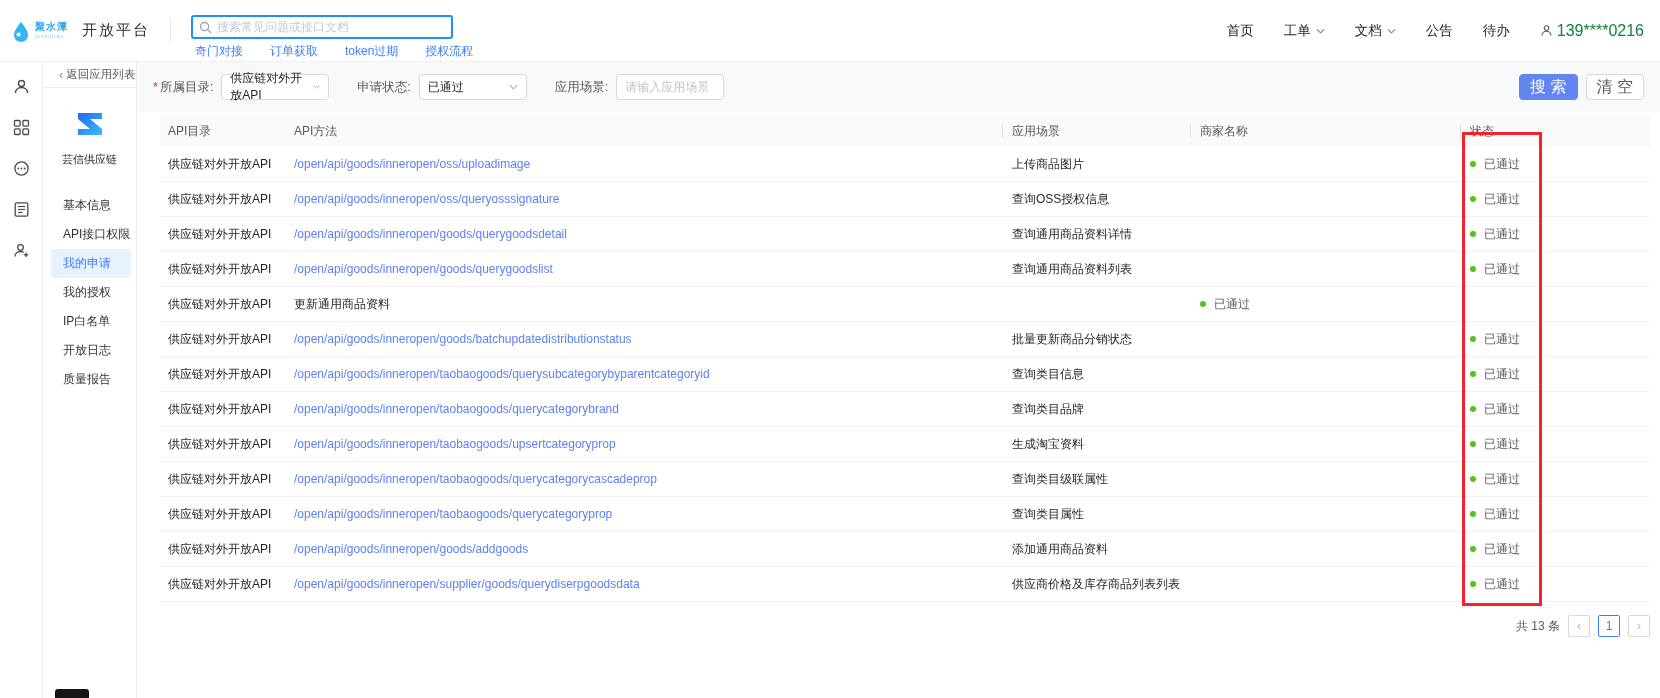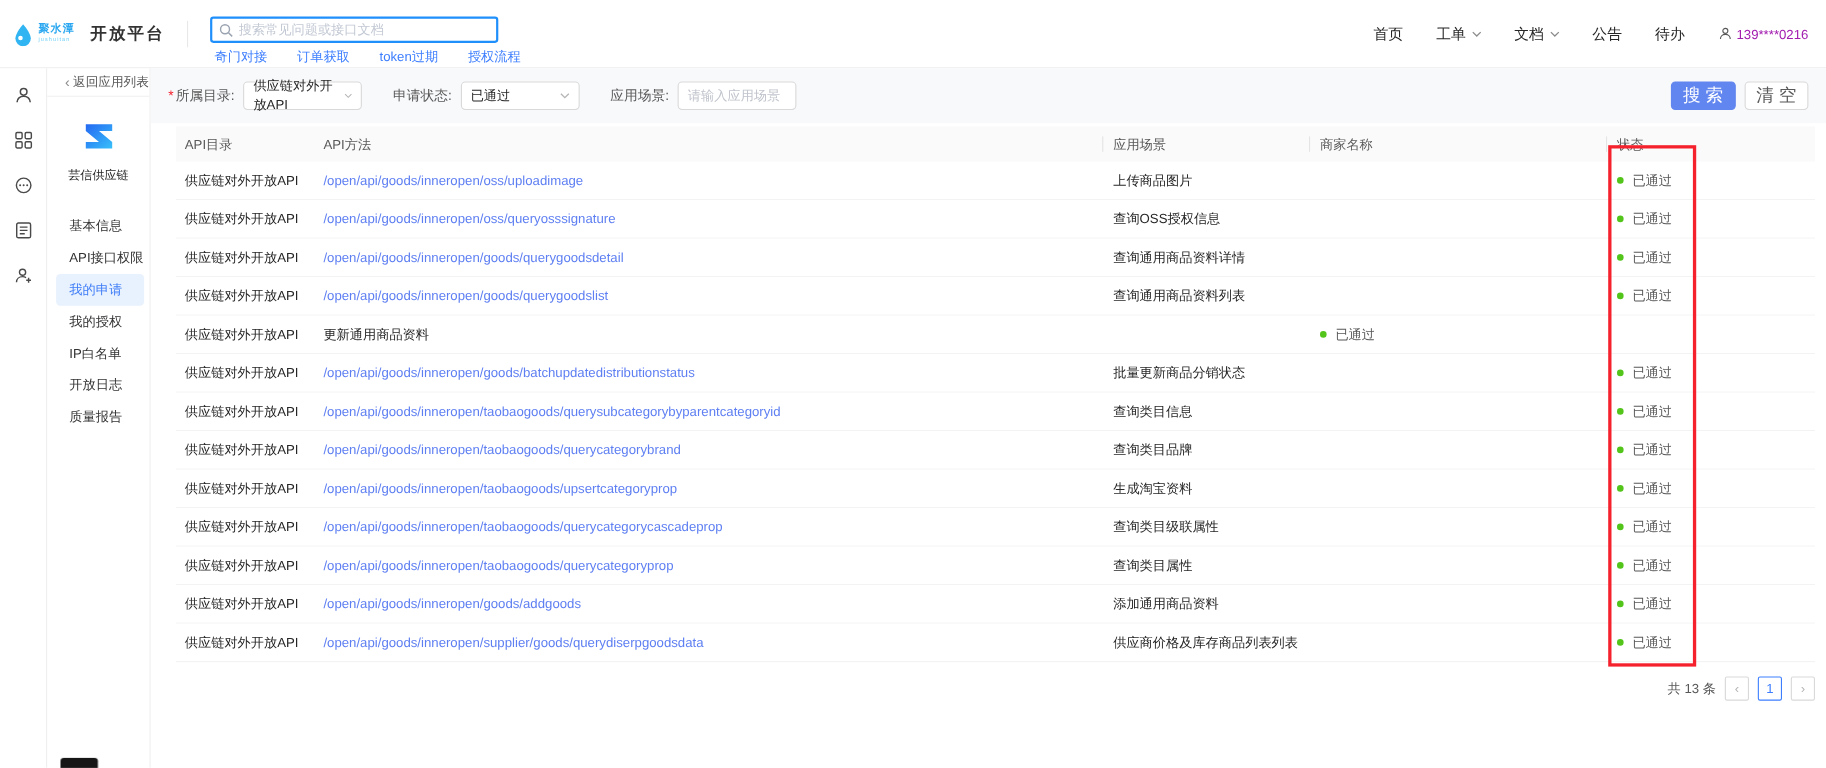--- a/index.html
+++ b/index.html
@@ -9,31 +9,31 @@
   *{box-sizing:border-box;margin:0;padding:0;}
   html,body{width:1660px;height:698px;overflow:hidden;}
   body{font-family:"Liberation Sans","DejaVu Sans",sans-serif;color:#262626;background:#fff;font-size:12px;}
 
   
   .header{height:62px;display:flex;align-items:center;border-bottom:1px solid #f0f0f0;position:relative;background:#fff;}
   .brand{display:flex;align-items:center;margin-left:10px;}
   .brand-txt{margin-left:3px;line-height:1;}
   .brand-cn{font-size:10px;font-weight:bold;color:var(--brand);letter-spacing:1px;}
   .brand-sub{font-size:5px;color:#6fd0f7;letter-spacing:1px;margin-top:2px;}
-  .product{font-size:15px;color:#333;margin-left:14px;letter-spacing:2px;font-weight:bold;}
+  .product{font-size:15px;color:#333;margin-left:14px;letter-spacing:2px;}
   .hdr-divider{width:1px;height:24px;background:#e8e8e8;margin:0 20px;}
   .search-wrap{position:relative;align-self:flex-start;margin-top:15px;}
   .search-box{width:262px;height:24px;border:2px solid #1f8ffb;border-radius:3px;display:flex;align-items:center;padding:0 6px;background:#fff;}
   .search-box input{border:none;outline:none;flex:1;font-size:12px;margin-left:5px;color:#262626;font-family:inherit;}
   .search-box input::placeholder{color:#c3c9d4;}
   .quick-links{position:absolute;left:4px;top:28px;display:flex;gap:27px;white-space:nowrap;}
   .quick-links a{color:var(--accent);text-decoration:none;font-size:12px;}
   .top-nav{margin-left:auto;display:flex;align-items:center;gap:30px;font-size:13.5px;color:#262626;padding-right:16px;}
   .nav-item{display:flex;align-items:center;gap:5px;cursor:pointer;white-space:nowrap;}
-  .nav-user{display:flex;gap:4px;font-size:12px;color:#a21caf;}
+  .nav-user{display:flex;align-items:center;gap:4px;font-size:16px;color:#15803d;}
 
   
   .body-row{display:flex;height:636px;}
   .rail{width:43px;border-right:1px solid #ececec;display:flex;flex-direction:column;align-items:center;padding-top:10px;gap:13px;background:#fff;}
   .rail-item{width:28px;height:28px;display:flex;align-items:center;justify-content:center;cursor:pointer;}
 
   .sidebar{width:94px;border-right:1px solid #ececec;background:#fff;}
   .back{height:26px;display:flex;align-items:center;padding-left:16px;color:#595959;border-bottom:1px solid #f0f0f0;font-size:11.5px;cursor:pointer;gap:3px;}
   .back .chev{color:#8c8c8c;font-size:13px;}
   .app-logo{width:40px;height:40px;margin:16px auto 0;display:block;}

